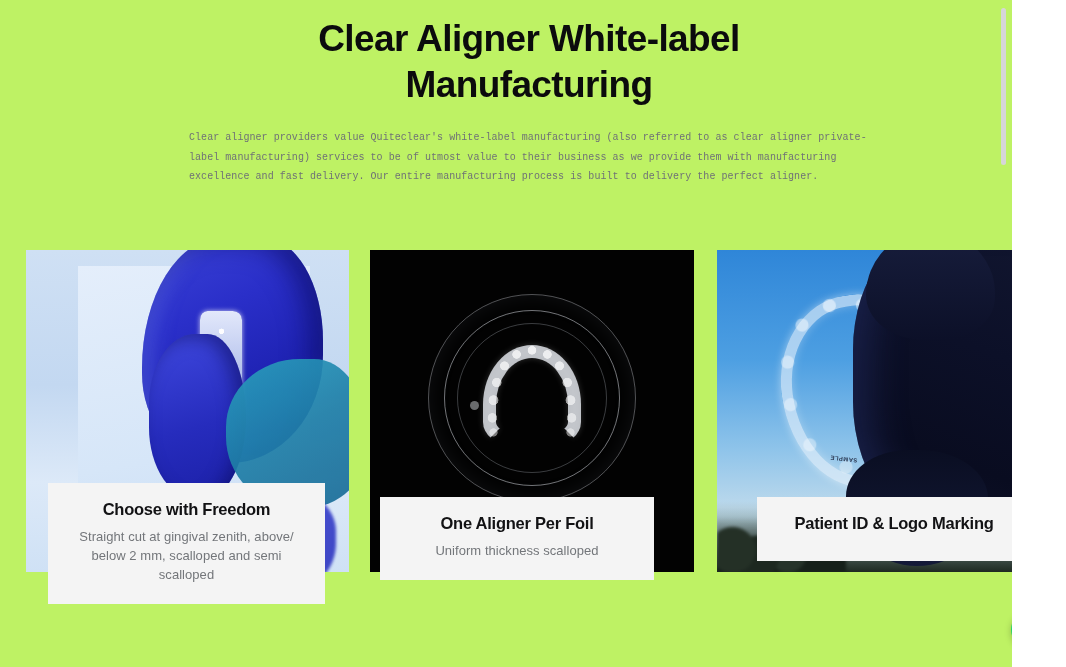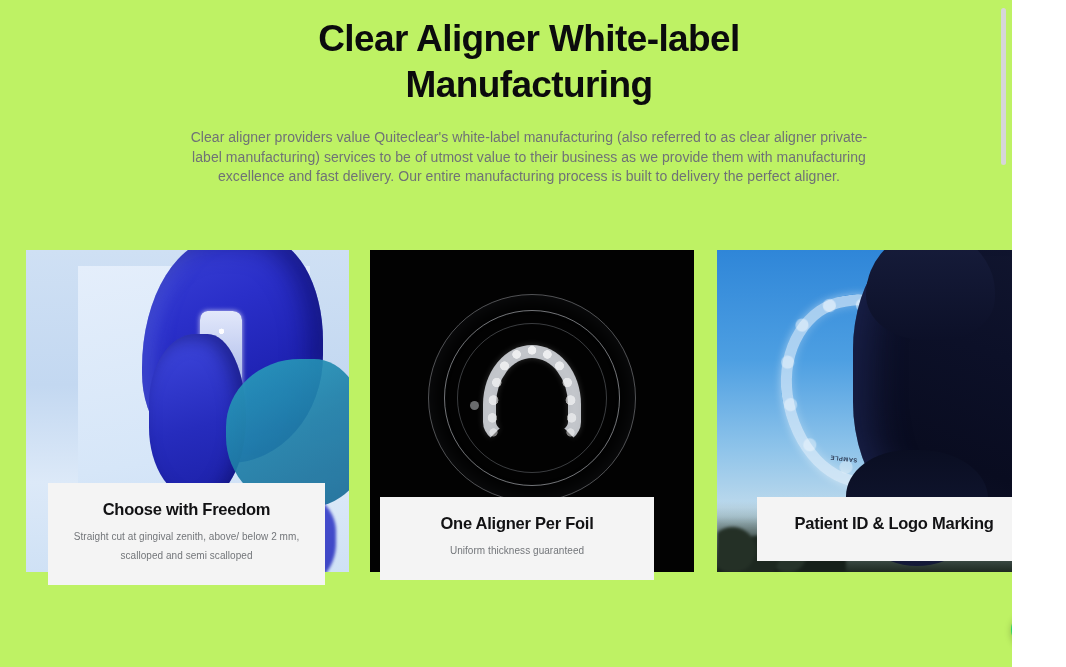--- a/index.html
+++ b/index.html
@@ -43,26 +43,26 @@
     font-size: 37px;
     line-height: 46px;
     font-weight: 700;
     letter-spacing: -0.6px;
     color: #0b0b0d;
   }
 
   .intro-paragraph {
     width: 680px;
     margin: 20px auto 0;
-    font-family: Liberation Sans, sans-serif;
-    font-size: 14px;
+    font-family: Liberation Mono, monospace;
+    font-size: 10px;
     line-height: 19.5px;
     font-weight: 400;
     color: #6f7276;
-    text-align: center;
+    text-align: left;
     letter-spacing: 0.05px;
   }
 
   
   .cards-row {
     position: absolute;
     left: 0;
     top: 250px;
     width: 1066px;
     height: 360px;
@@ -402,21 +402,21 @@
     font-size: 16.5px;
     line-height: 21px;
     font-weight: 700;
     color: #121214;
     letter-spacing: -0.25px;
     margin-bottom: 7px;
   }
 
   .caption-text {
     font-family: "Liberation Sans", sans-serif;
-    font-size: 10px;
+    font-size: 13px;
     line-height: 19px;
     font-weight: 400;
     color: #73767a;
     letter-spacing: 0.05px;
   }
 
   
   .scrollbar-track {
     position: absolute;
     right: 2px;
@@ -489,21 +489,21 @@
           <div class="ring-outer"></div>
           <div class="ring-mid"></div>
           <div class="ring-inner"></div>
           <div class="ring-notch"></div>
           <div class="arch"></div>
           <div class="arch-teeth"></div>
         </div>
       </div>
       <div class="caption-box">
         <div class="caption-title">One Aligner Per Foil</div>
-        <div class="caption-text">Uniform thickness guaranteed</div>
+        <div class="caption-text">Uniform thickness scalloped</div>
       </div>
     </div>
 
     <div class="card card-3">
       <div class="card-image">
         <div class="photo-sky">
           <div class="horizon"></div>
           <div class="trees"></div>
           <div class="aligner-arch"></div>
           <div class="aligner-bumps"></div>

